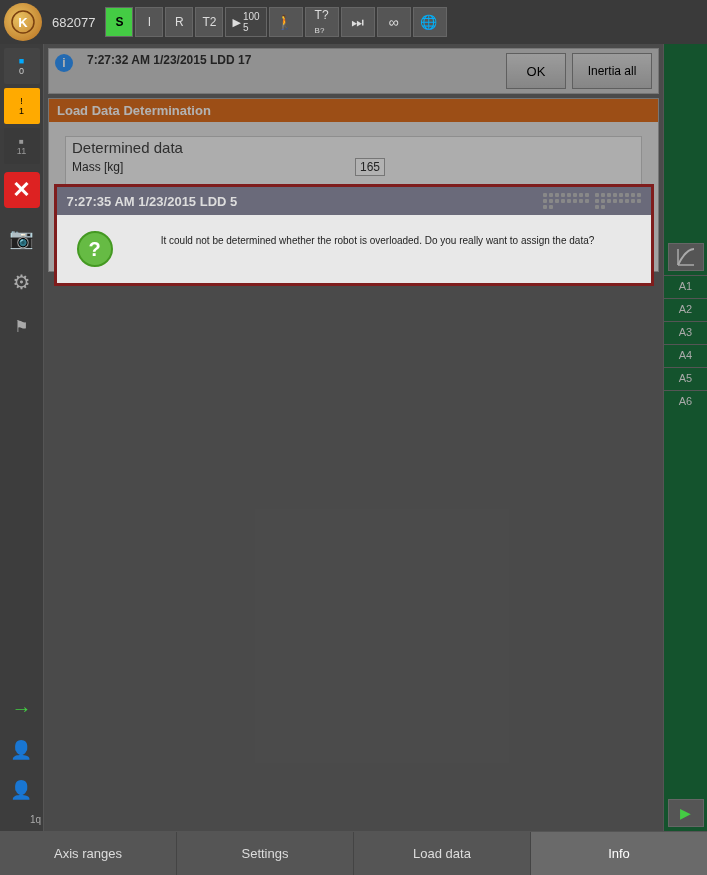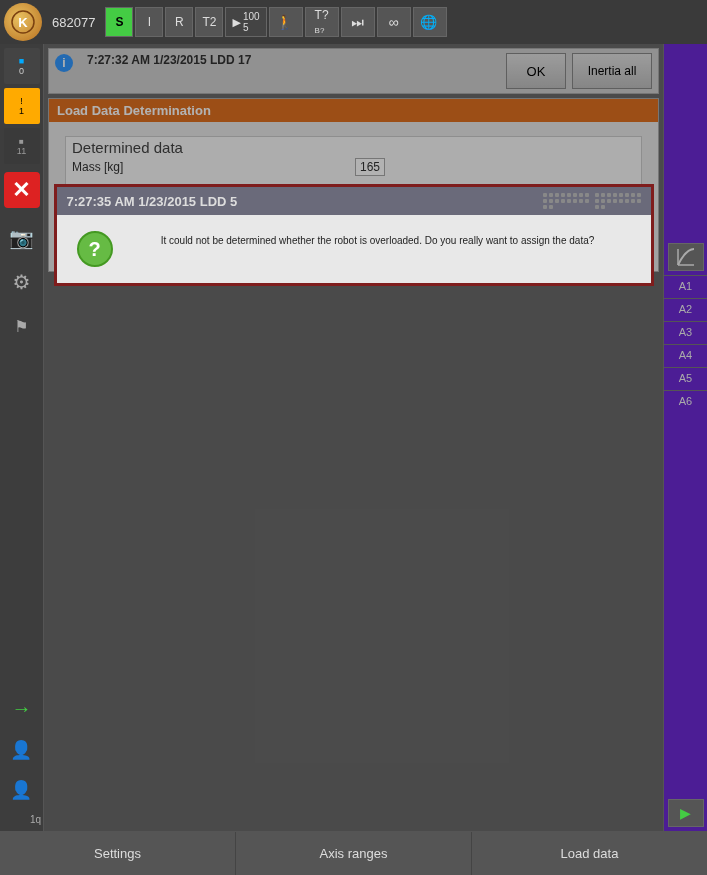--- a/index.html
+++ b/index.html
@@ -116,21 +116,21 @@
       background: #6b6b6b;
       display: flex;
       flex-direction: column;
       position: relative;
       padding: 4px;
     }
 
     
     .right-sidebar {
       width: 44px;
-      background: #4c1d95;
+      background: #14532d;
       display: flex;
       flex-direction: column;
       align-items: center;
       padding: 4px 0;
       gap: 2px;
       border-left: 1px solid #555;
     }
     .right-label {
       color: #aaa;
       font-size: 11px;
@@ -600,21 +600,24 @@
     <div style="flex:2;"></div>
     <div class="right-btn">
       <span style="color:#44cc44; font-size:14px;">▶</span>
     </div>
   </div>
 
 </div>
 
 <div class="bottom-bar">
   <div class="bottom-tab">
+    <span>Axis ranges</span>
+  </div>
+  <div class="bottom-tab">
     <span>Settings</span>
-  </div>
-  <div class="bottom-tab">
-    <span>Axis ranges</span>
   </div>
   <div class="bottom-tab">
     <span>Load data</span>
   </div>
+  <div class="bottom-tab active">
+    <span>Info</span>
+  </div>
 </div>
 
 </body></html>

